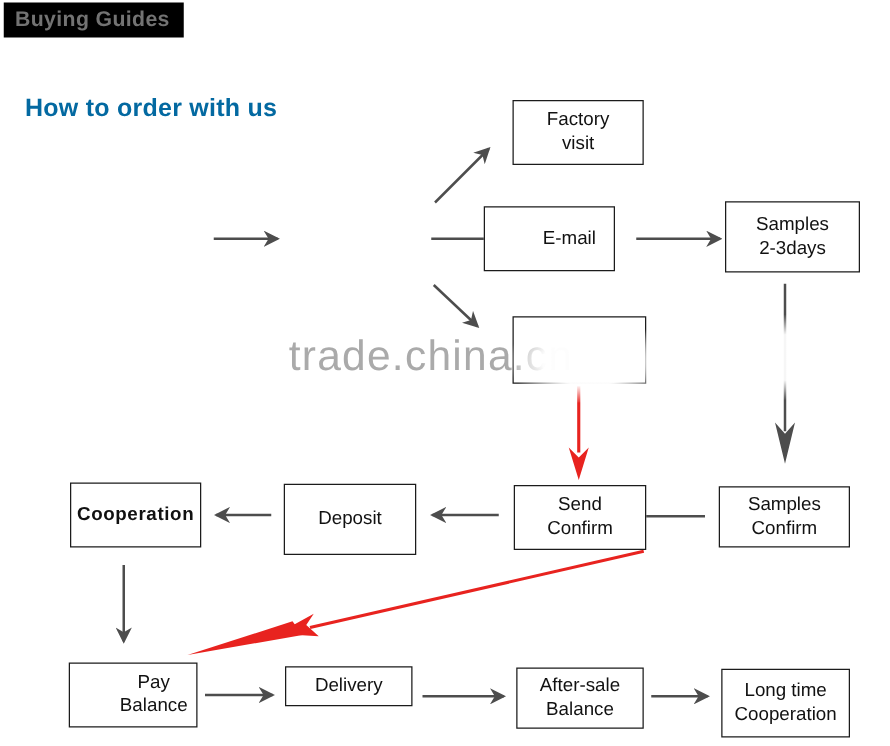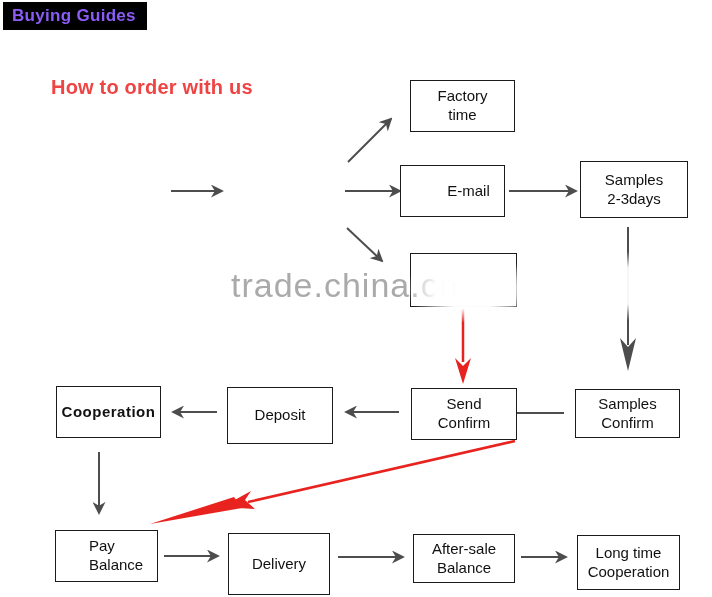--- a/index.html
+++ b/index.html
@@ -2,32 +2,31 @@
 <html><head>
 <meta charset="utf-8">
 <style>
   html,body{margin:0;padding:0;background:#ffffff;}
   .stage{
     position:relative;width:712px;height:597px;background:#ffffff;overflow:hidden;
     font-family:"Liberation Sans", sans-serif;color:#111;
   }
   .badge{
     position:absolute;left:3px;top:2px;height:28px;min-width:125px;
-    background:#000;color:#8b5cf6;font-size:17px;font-weight:bold;
+    background:#000;color:#737373;font-size:17px;font-weight:bold;
     line-height:28px;padding:0 10px 0 9px;letter-spacing:.3px;
   }
   .title{
-    position:absolute;left:20px;top:76px;font-size:20px;font-weight:bold;color:#ef4444;
+    position:absolute;left:20px;top:76px;font-size:20px;font-weight:bold;color:#0369a1;
     letter-spacing:.2px;
-    margin-left:31px;
   }
   .node{
     position:absolute;box-sizing:border-box;border:1px solid #1b1b1b;background:#fff;
     display:flex;flex-direction:column;align-items:center;justify-content:center;
-    font-size:15px;line-height:1.25;z-index:2;
+    font-size:15px;line-height:1.25;text-align:center;z-index:2;
   }
   .node.bold{font-weight:bold;letter-spacing:.5px;}
   .node span{display:block;}
   .arrows{position:absolute;left:0;top:0;z-index:1;}
   .watermark{
     position:absolute;left:231px;top:266px;z-index:3;
     font-size:34px;color:#9c9c9c;opacity:.85;letter-spacing:1px;
     font-family:"Liberation Sans", sans-serif;
   }
   .blob{position:absolute;z-index:4;pointer-events:none;}
@@ -79,24 +78,24 @@
 
     <line x1="515" y1="441" x2="248" y2="502" stroke="#e8231f" stroke-width="2.5"></line>
     <polygon points="222,507 251,491 245,500 255,509" fill="#e8231f"></polygon>
     <polygon points="234,497 242,508 150,524" fill="#e8231f"></polygon>
   </svg>
 
 
 
   <div class="node" style="left:410px;top:80px;width:105px;height:52px;">
     <span>Factory</span>
-    <span>time</span>
+    <span>visit</span>
   </div>
 
-  <div class="node" style="left:400px;top:165px;width:105px;height:52px;padding-left:32px;">
+  <div class="node" style="left:387px;top:165px;width:105px;height:52px;padding-left:32px;">
     <span>E-mail</span>
   </div>
 
   <div class="node" style="left:580px;top:161px;width:108px;height:57px;">
     <span>Samples</span>
     <span>2-3days</span>
   </div>
 
   <div class="node" style="left:410px;top:253px;width:107px;height:54px;">
     <span></span>
@@ -117,21 +116,21 @@
   </div>
 
   <div class="node bold" style="left:56px;top:386px;width:105px;height:52px;">
     <span>Cooperation</span>
   </div>
 
   <div class="node" style="left:55px;top:530px;width:103px;height:52px;padding-left:33px;">
     <span>Pay Balance</span>
   </div>
 
-  <div class="node" style="left:228px;top:533px;width:102px;height:62px;">
+  <div class="node" style="left:228px;top:533px;width:102px;height:32px;">
     <span>Delivery</span>
   </div>
 
   <div class="node" style="left:413px;top:534px;width:102px;height:49px;">
     <span>After-sale</span>
     <span>Balance</span>
   </div>
 
   <div class="node" style="left:577px;top:535px;width:103px;height:55px;">
     <span>Long time</span>

